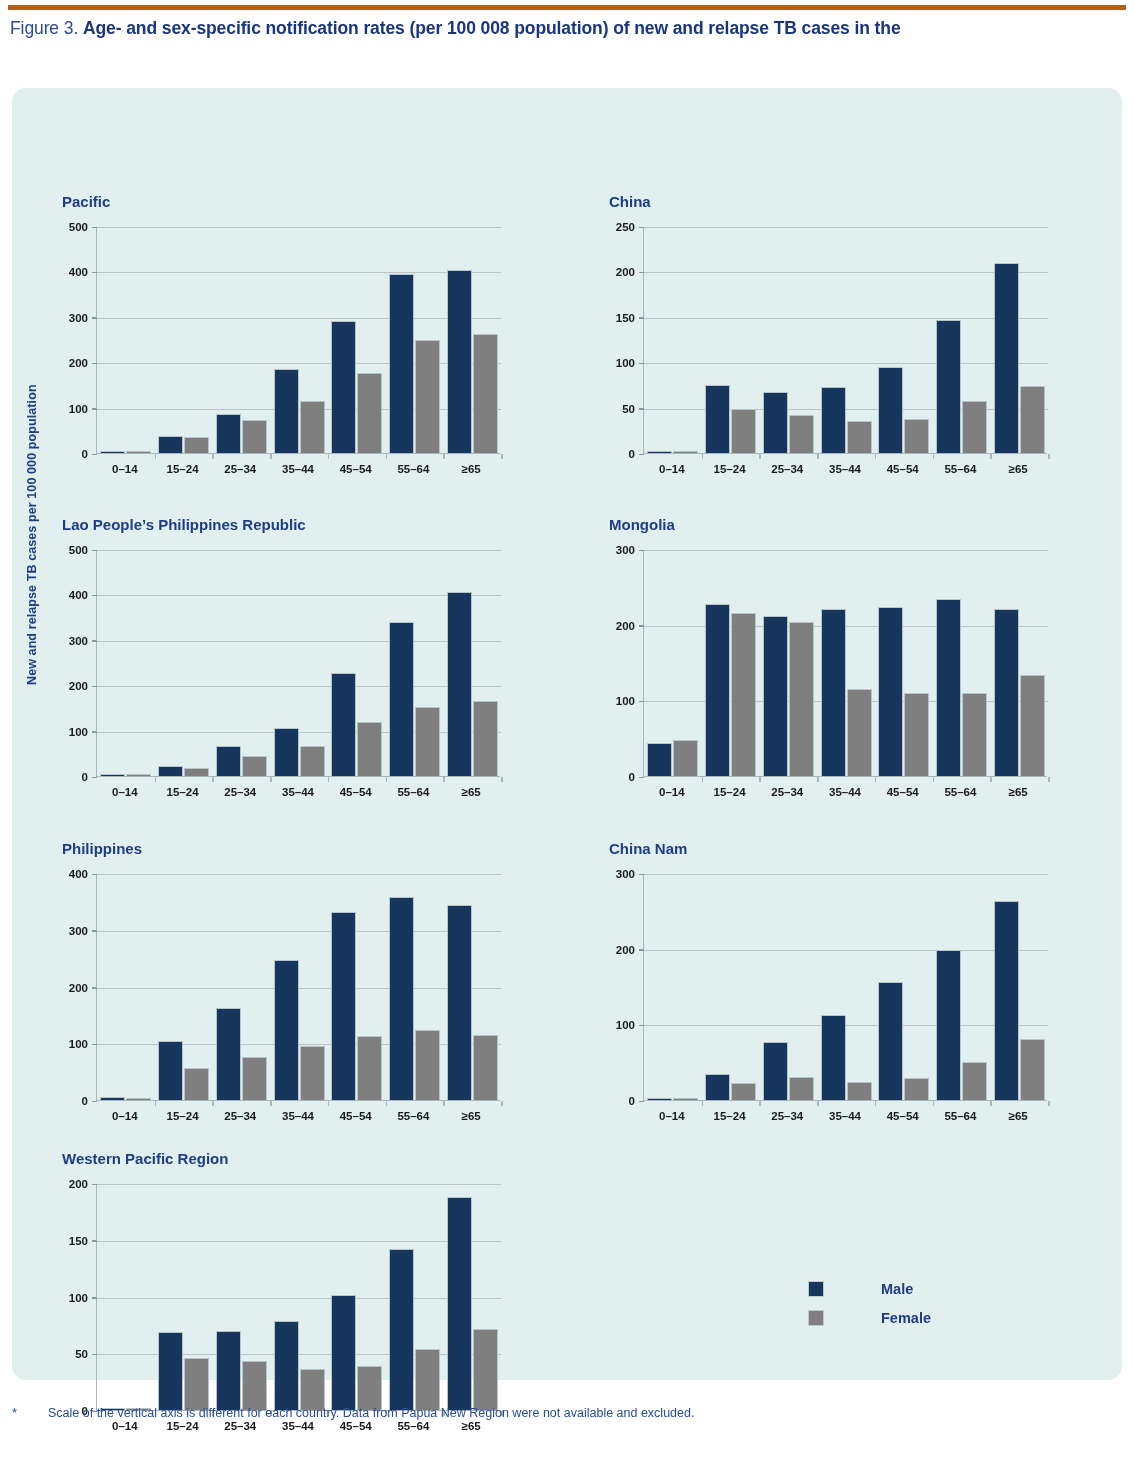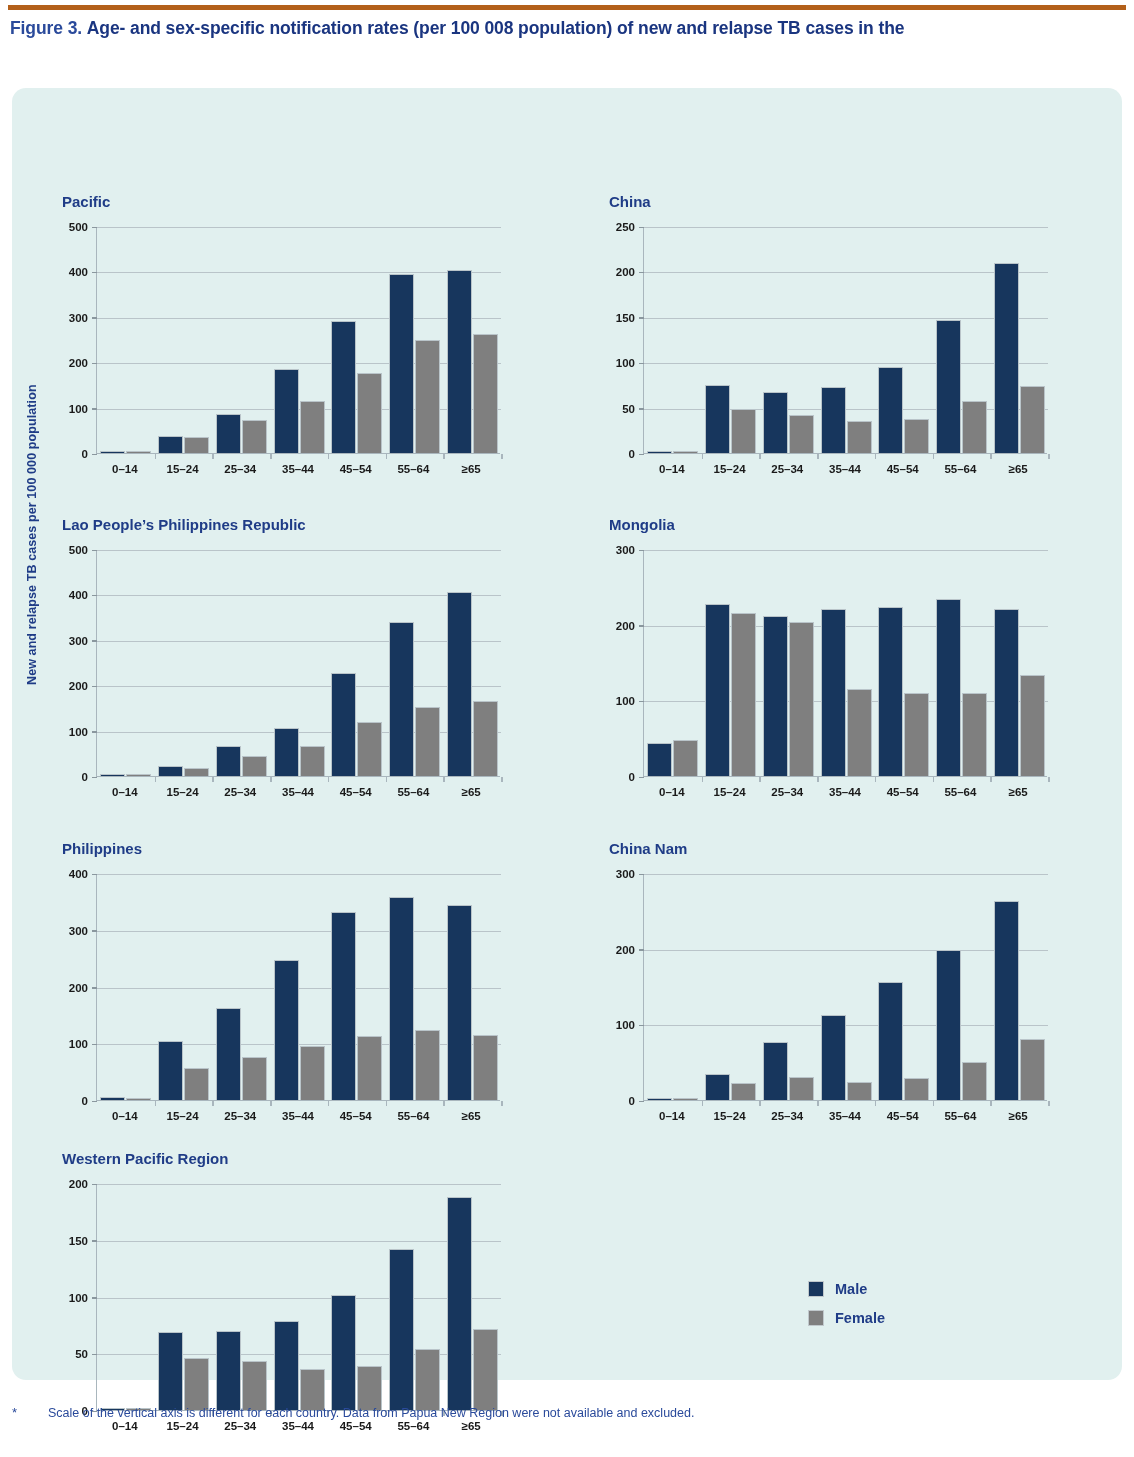--- a/index.html
+++ b/index.html
@@ -27,21 +27,21 @@
     width: 1116px;
   }
   .fig-title .line {
     display: block;
     color: #1f3c87;
     font-size: 17.5px;
     line-height: 28px;
     letter-spacing: -0.1px;
   }
   .fig-num {
-    font-weight: 700;
+    font-weight: 400;
     color: #2a4a9b;
   }
   .fig-text {
     font-weight: bold;
     color: #1a3580;
   }
   .fig-line2 {
     display: block;
     margin-left: 78px;
     font-weight: bold;
@@ -151,20 +151,21 @@
     width: 16px; height: 16px;
     border: 1.5px solid #c0c8cc;
     margin-right: 11px;
   }
   .legend-swatch.male   { background: #17365d; }
   .legend-swatch.female { background: #7f7f7f; }
   .legend-text {
     color: #1f3c87;
     font-size: 14.5px;
     font-weight: bold;
+    margin-left: 46px;
   }
   
   .footnote {
     position: absolute;
     left: 12px; top: 1404px;
     width: 1100px;
     color: #2a4a9b;
     font-size: 12.5px;
     line-height: 18px;
   }

